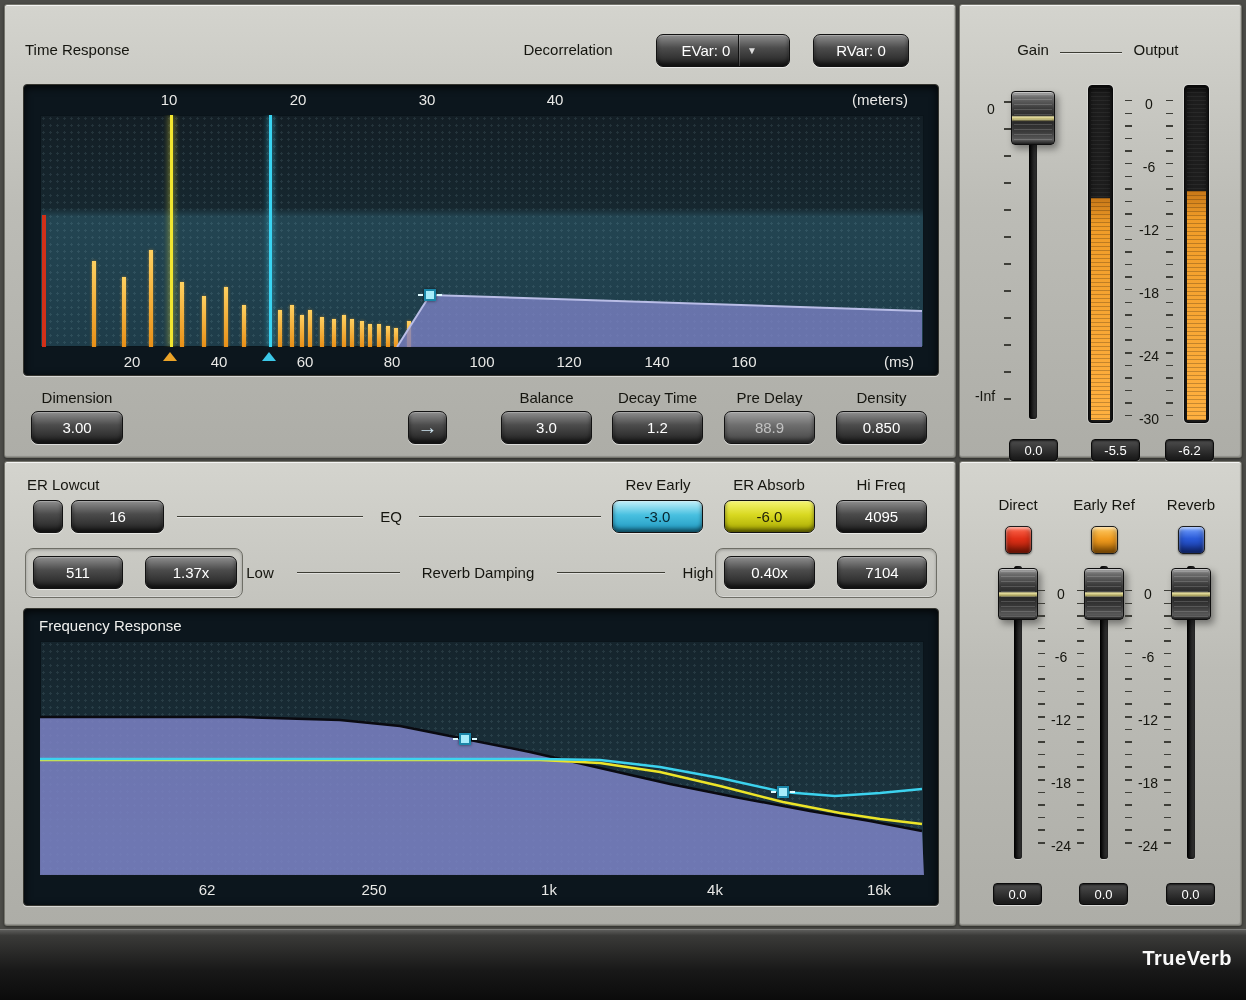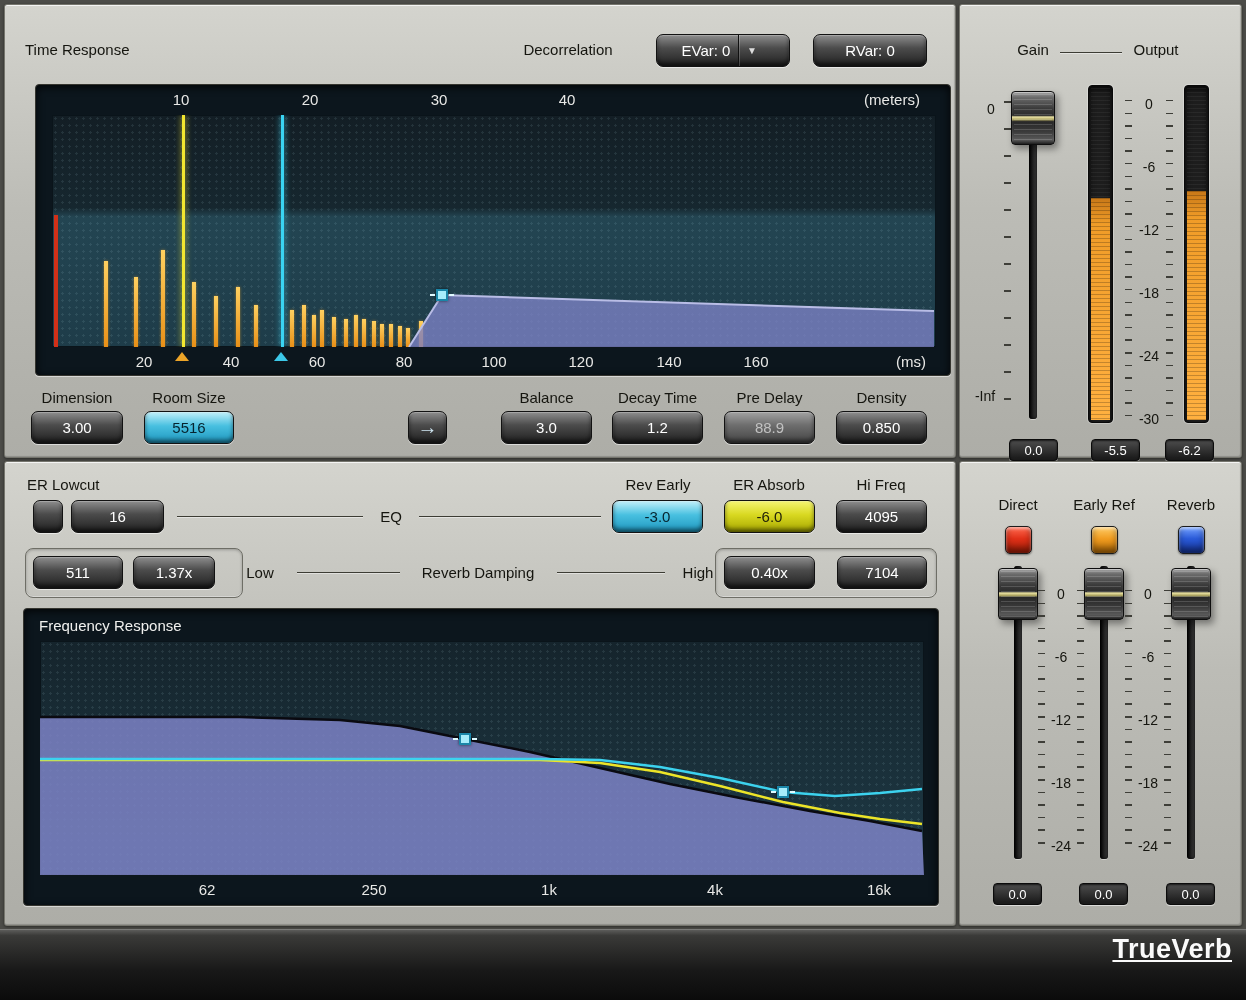--- a/index.html
+++ b/index.html
@@ -74,40 +74,40 @@
          box-shadow:0 1px 0 rgba(255,255,255,.55), inset 0 1px 2px rgba(0,0,0,.7);}
   .cbtn{position:absolute;width:27px;height:28px;border-radius:5px;border:1px solid #1c1c1c;
         box-shadow:inset 0 2px 3px rgba(255,255,255,.5), inset 0 -5px 7px rgba(0,0,0,.45), 0 1px 2px rgba(0,0,0,.45);}
   .cbtn.red{background:linear-gradient(180deg,#ff6a50,#e03018 45%,#a81e06);}
   .cbtn.orange{background:linear-gradient(180deg,#ffcc66,#f09c20 45%,#bc7006);}
   .cbtn.blue{background:linear-gradient(180deg,#74a2ff,#2a5ad8 45%,#1636a0);}
   .mix-ch{position:absolute;top:34px;width:86px;height:420px;}
   .mix-lbl{position:absolute;top:0;left:0;width:100%;text-align:center;font-size:15px;color:#15150f;white-space:nowrap;}
   #footer{position:absolute;left:0;top:929px;width:1246px;height:71px;border-top:1px solid #7a7a78;
           background:linear-gradient(180deg,#5c5c5a 0%,#3a3a38 8%,#181818 58%,#0b0b0b 100%);}
-  #brand{position:absolute;right:14px;top:4px;color:#fafafa;font-size:27px;font-weight:bold;letter-spacing:.5px;text-decoration:underline;}
+  #brand{position:absolute;right:14px;top:17px;color:#fafafa;font-size:20px;font-weight:bold;letter-spacing:.5px;}
   .arrow-glyph{font-size:20px;font-weight:bold;color:#cfe6f2;}
 </style>
 </head>
 <body>
 
 <div id="root">
 
   <section class="panel" style="left:4px;top:4px;width:952px;height:454px">
     <span class="lbl" style="left:20px;top:36px">Time Response</span>
     <span class="clbl" style="left:563px;top:36px">Decorrelation</span>
     <div class="btn" style="left:651px;top:29px;width:134px">
       <span>EVar: 0</span>
       <span class="dd">▼</span>
     </div>
-    <div class="btn" style="left:808px;top:29px;width:114px">
+    <div class="btn" style="left:808px;top:29px;width:96px">
       <span>RVar: 0</span>
     </div>
 
-    <div class="graph" style="left:30px;top:79px;width:916px;height:292px">
+    <div class="graph" style="left:18px;top:79px;width:916px;height:292px">
       <div class="axis" id="meters-axis" style="left:0;top:0;width:916px;height:30px">
           <div class="axlbl" style="left: 145px;">10</div>
           <div class="axlbl" style="left: 274px;">20</div>
           <div class="axlbl" style="left: 403px;">30</div>
           <div class="axlbl" style="left: 531px;">40</div>
           <div class="axlbl" style="left: 856px;">(meters)</div>
         </div>
       <div class="plot" id="time-plot">
           <div class="tbar red" style="left: 2px; height: 132px;"></div>
           <div class="tbar orange" style="left: 52px; height: 86px;"></div>
@@ -151,24 +151,20 @@
           <div class="axlbl" style="left: 875px;">(ms)</div>
           <div class="tri yellow" style="left: 146px;"></div>
           <div class="tri cyan" style="left: 245px;"></div>
         </div>
     </div>
 
     <div class="ctl" style="left:26px;width:92px">
       <span class="ctl-lbl">Dimension</span>
       <div class="btn">3.00</div>
     </div>
-    <div class="ctl" style="left:139px;width:90px">
-      <span class="ctl-lbl">Room Size</span>
-      <div class="btn cyan">5516</div>
-    </div>
     <div class="btn" style="left:403px;top:406px;width:39px">
       <span class="arrow-glyph">→</span>
     </div>
     <div class="ctl" style="left:496px;width:91px">
       <span class="ctl-lbl">Balance</span>
       <div class="btn">3.0</div>
     </div>
     <div class="ctl" style="left:607px;width:91px">
       <span class="ctl-lbl">Decay Time</span>
       <div class="btn">1.2</div>
@@ -192,21 +188,21 @@
     <div class="hline" style="left:414px;top:54px;width:182px"></div>
     <span class="clbl" style="left:653px;top:14px">Rev Early</span>
     <div class="btn cyan" style="left:607px;top:38px;width:91px">-3.0</div>
     <span class="clbl" style="left:764px;top:14px">ER Absorb</span>
     <div class="btn yellow" style="left:719px;top:38px;width:91px">-6.0</div>
     <span class="clbl" style="left:876px;top:14px">Hi Freq</span>
     <div class="btn" style="left:831px;top:38px;width:91px">4095</div>
 
     <div class="gframe" style="left:20px;top:86px;width:218px"></div>
     <div class="btn" style="left:28px;top:94px;width:90px">511</div>
-    <div class="btn" style="left:128px;top:94px;width:82px">1.37x</div>
+    <div class="btn" style="left:140px;top:94px;width:92px">1.37x</div>
     <span class="clbl" style="left:255px;top:102px">Low</span>
     <div class="hline" style="left:292px;top:110px;width:103px"></div>
     <span class="clbl" style="left:473px;top:102px">Reverb Damping</span>
     <div class="hline" style="left:552px;top:110px;width:108px"></div>
     <span class="clbl" style="left:693px;top:102px">High</span>
     <div class="gframe" style="left:710px;top:86px;width:222px"></div>
     <div class="btn" style="left:719px;top:94px;width:91px">0.40x</div>
     <div class="btn" style="left:832px;top:94px;width:90px">7104</div>
 
     <div class="graph" style="left:18px;top:146px;width:916px;height:298px">

